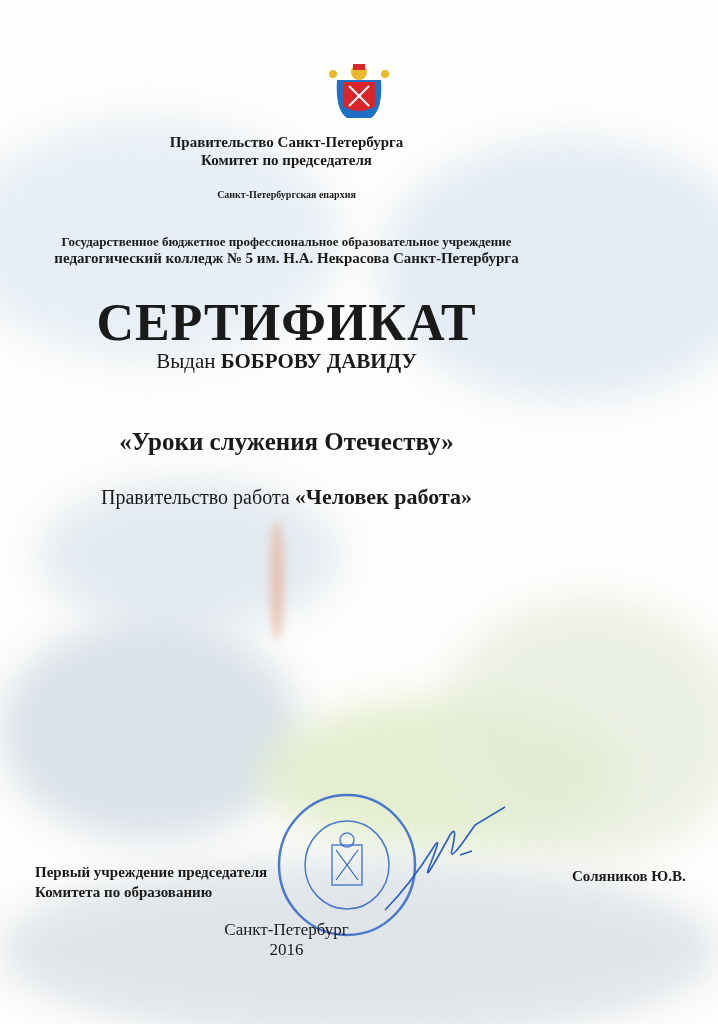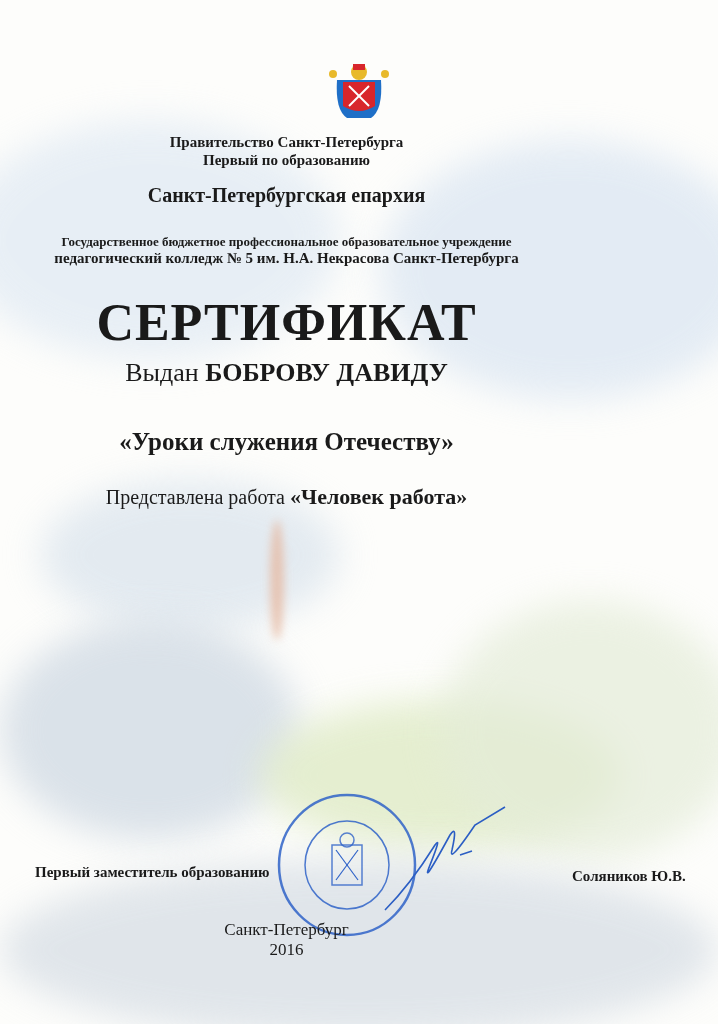--- a/index.html
+++ b/index.html
@@ -30,39 +30,40 @@
     <rect x="26" y="4" width="12" height="6" fill="#d8262b"></rect>
     <path d="M10 20 Q8 50 20 58 L44 58 Q56 50 54 20 Z" fill="#1f6fc7"></path>
     <path d="M16 22 L48 22 L48 46 Q32 56 16 46 Z" fill="#d8262b"></path>
     <line x1="22" y1="26" x2="42" y2="46" stroke="#fff" stroke-width="2"></line>
     <line x1="42" y1="26" x2="22" y2="46" stroke="#fff" stroke-width="2"></line>
     <circle cx="6" cy="14" r="4" fill="#e8b92a"></circle>
       <circle cx="58" cy="14" r="4" fill="#e8b92a"></circle>
   </svg>
 
   <div class="center b" style="top:133px;font-size:15px;line-height:18px">Правительство Санкт-Петербурга</div>
-  <div class="center b" style="top:151px;font-size:15px;line-height:18px">Первый по образованию</div>
-  <div class="center b" style="top:186px;font-size:20px;line-height:18px">Санкт-Петербургская епархия</div>
+  <div class="center b" style="top:151px;font-size:15px;line-height:18px">Комитет по председателя</div>
+  <div class="center b" style="top:186px;font-size:10px;line-height:18px">Санкт-Петербургская епархия</div>
   <div class="center b" style="top:233px;font-size:13px;line-height:18px">Государственное бюджетное профессиональное образовательное учреждение</div>
   <div class="center b" style="top:249px;font-size:15px;line-height:18px">педагогический колледж № 5 им. Н.А. Некрасова Санкт-Петербурга</div>
 
   <div class="center b" style="top:295px;font-size:52px;line-height:56px;letter-spacing:1px">СЕРТИФИКАТ</div>
 
-  <div class="center" style="top:360px;font-size:26px;line-height:26px">
+  <div class="center" style="top:348px;font-size:21px;line-height:26px">
     <span>Выдан</span>
     <span class="b">БОБРОВУ ДАВИДУ</span>
   </div>
   <div class="center b" style="top:426px;font-size:25px;line-height:32px">«Уроки служения Отечеству»</div>
   <div class="center" style="top:483px;font-size:20px;line-height:28px">
-    <span>Представлена работа</span>
+    <span>Правительство работа</span>
     <span class="b" style="font-size:22px">«Человек работа»</span>
   </div>
 
   <div class="b" style="position:absolute;left:35px;top:862px;font-size:15px;line-height:20px">
-    <div>Первый заместитель  образованию</div>
+    <div>Первый учреждение  председателя</div>
+    <div>Комитета по образованию</div>
   </div>
   <div class="b" style="position:absolute;left:572px;top:866px;font-size:15px;line-height:20px">Соляников Ю.В.</div>
 
   <svg style="position:absolute;left:272px;top:790px" width="150" height="150" viewBox="0 0 150 150">
     <ellipse cx="75" cy="75" rx="68" ry="70" fill="none" stroke="#2f63c8" stroke-width="2.5" opacity=".85"></ellipse>
     <ellipse cx="75" cy="75" rx="42" ry="44" fill="none" stroke="#2f63c8" stroke-width="1.5" opacity=".85"></ellipse>
     <path d="M60 55 L90 55 L90 95 L60 95 Z" fill="none" stroke="#2f63c8" stroke-width="1.5" opacity=".8"></path>
     <circle cx="75" cy="50" r="7" fill="none" stroke="#2f63c8" stroke-width="1.5" opacity=".8"></circle>
     <line x1="64" y1="60" x2="86" y2="90" stroke="#2f63c8" stroke-width="1.2"></line>
     <line x1="86" y1="60" x2="64" y2="90" stroke="#2f63c8" stroke-width="1.2"></line>

